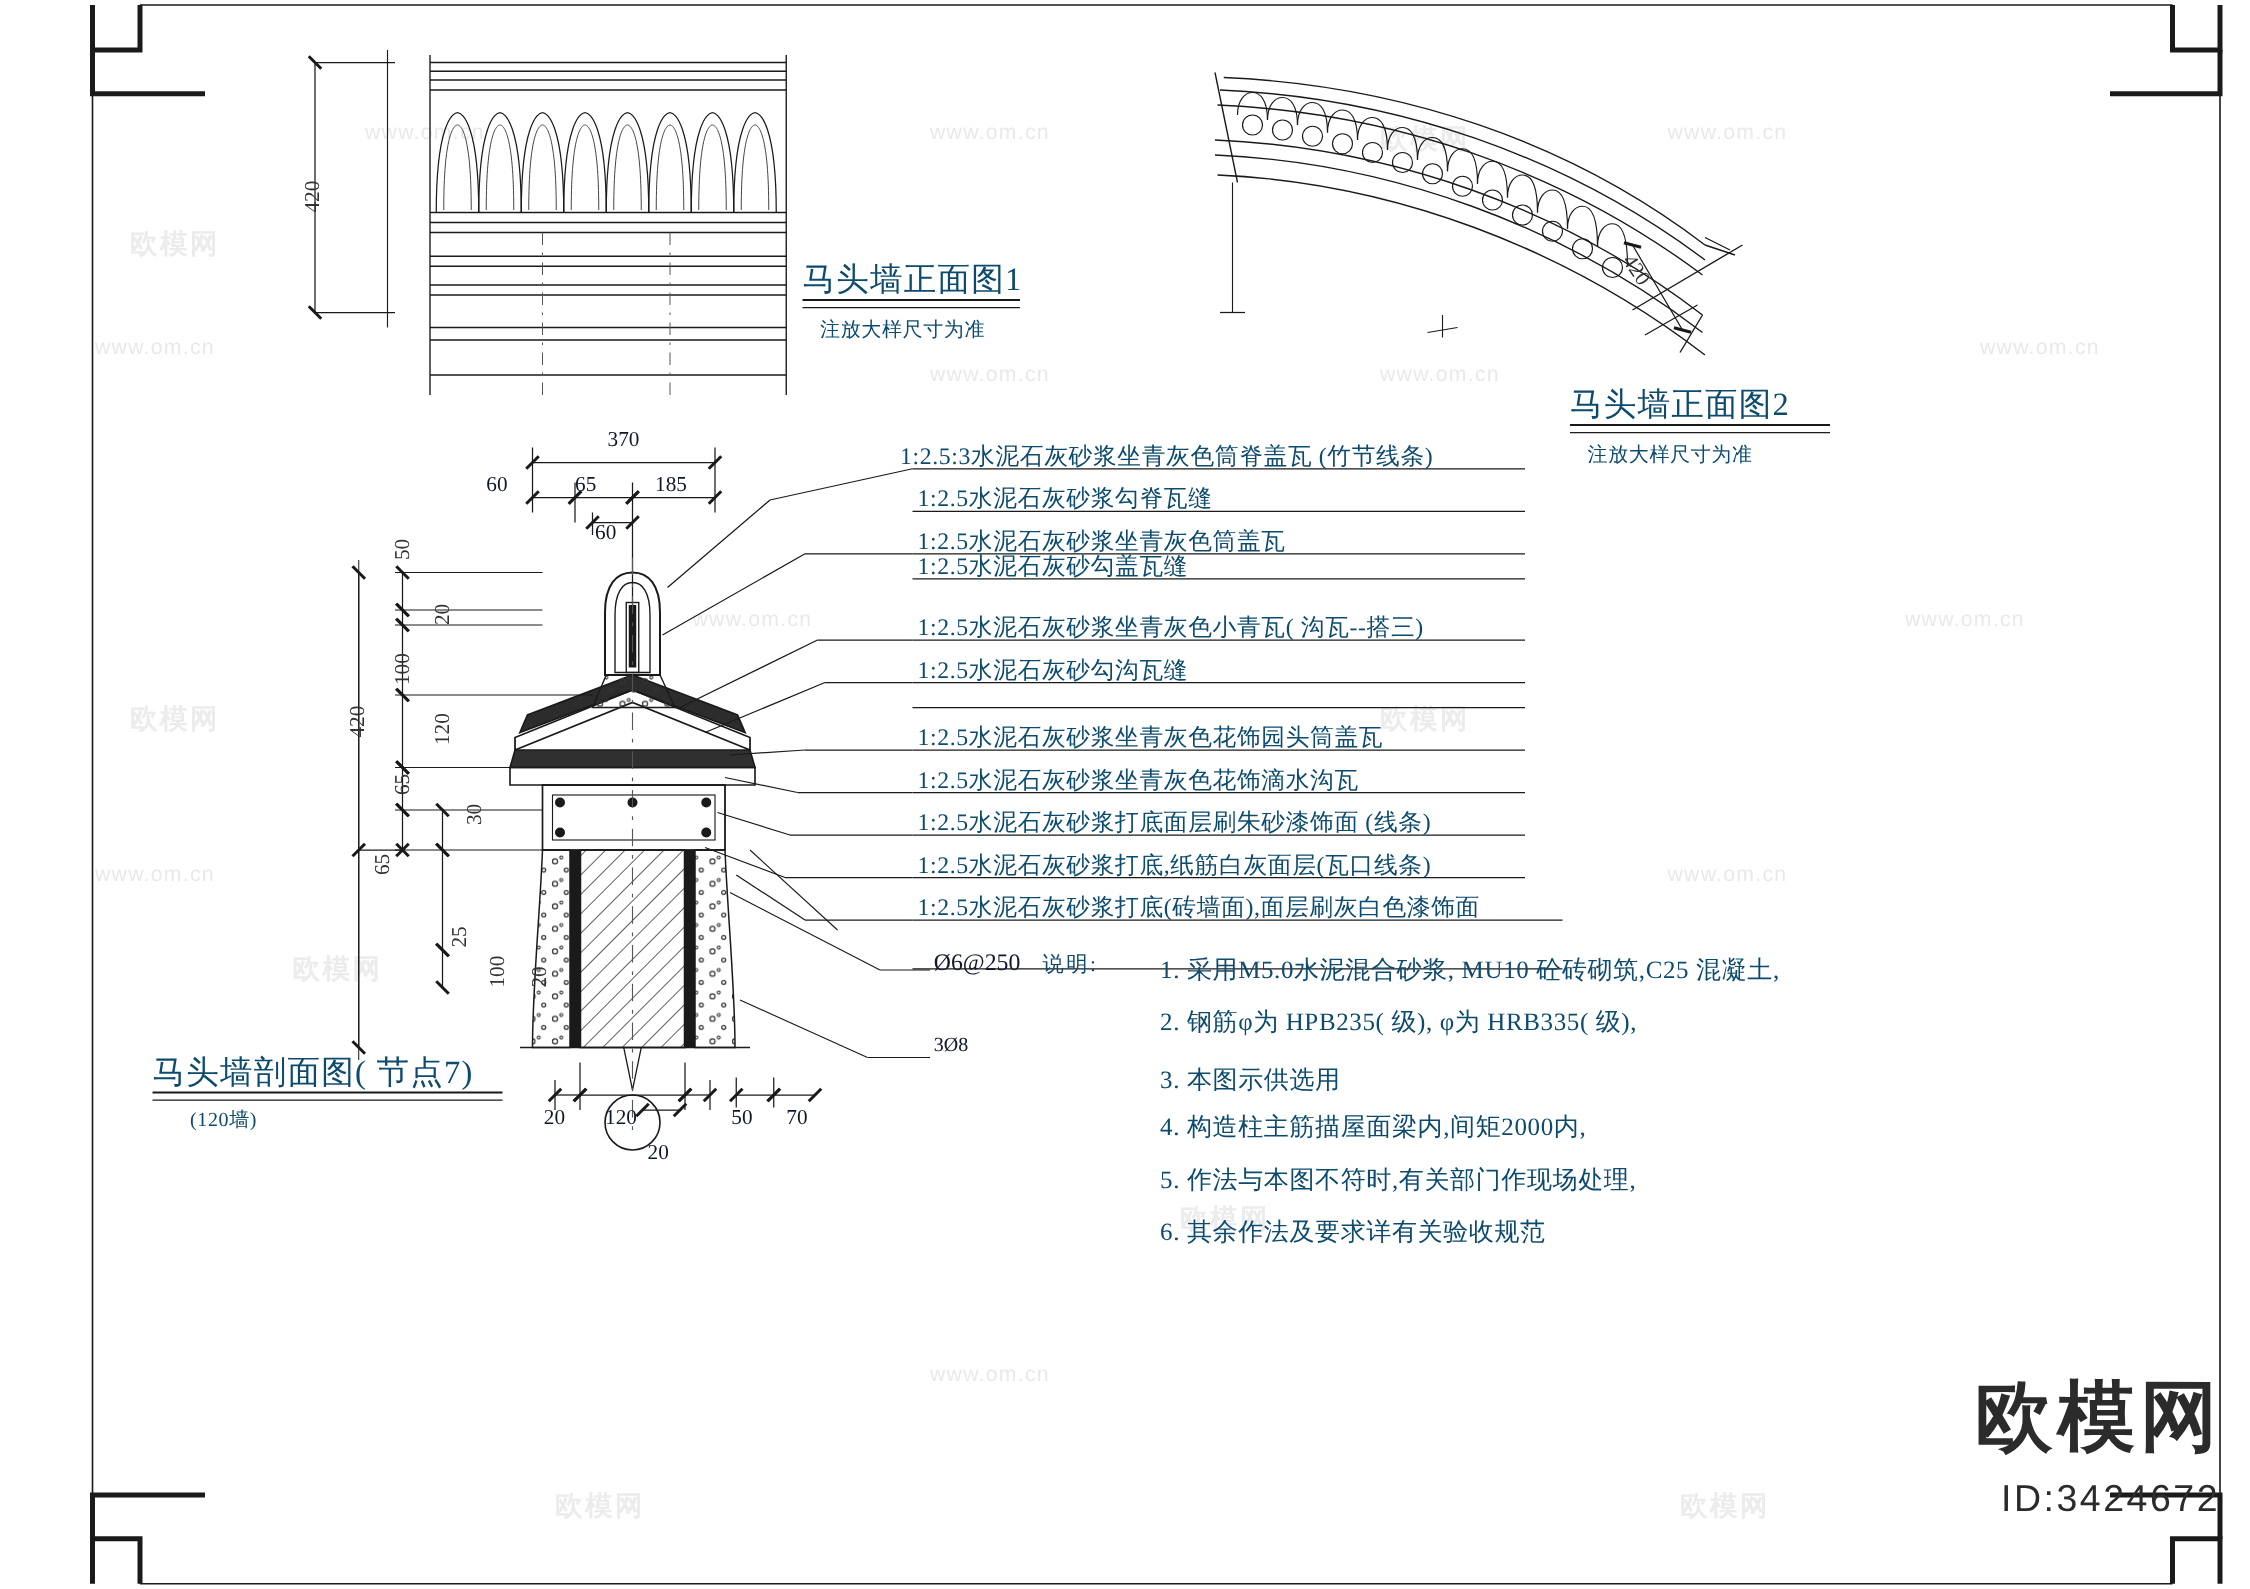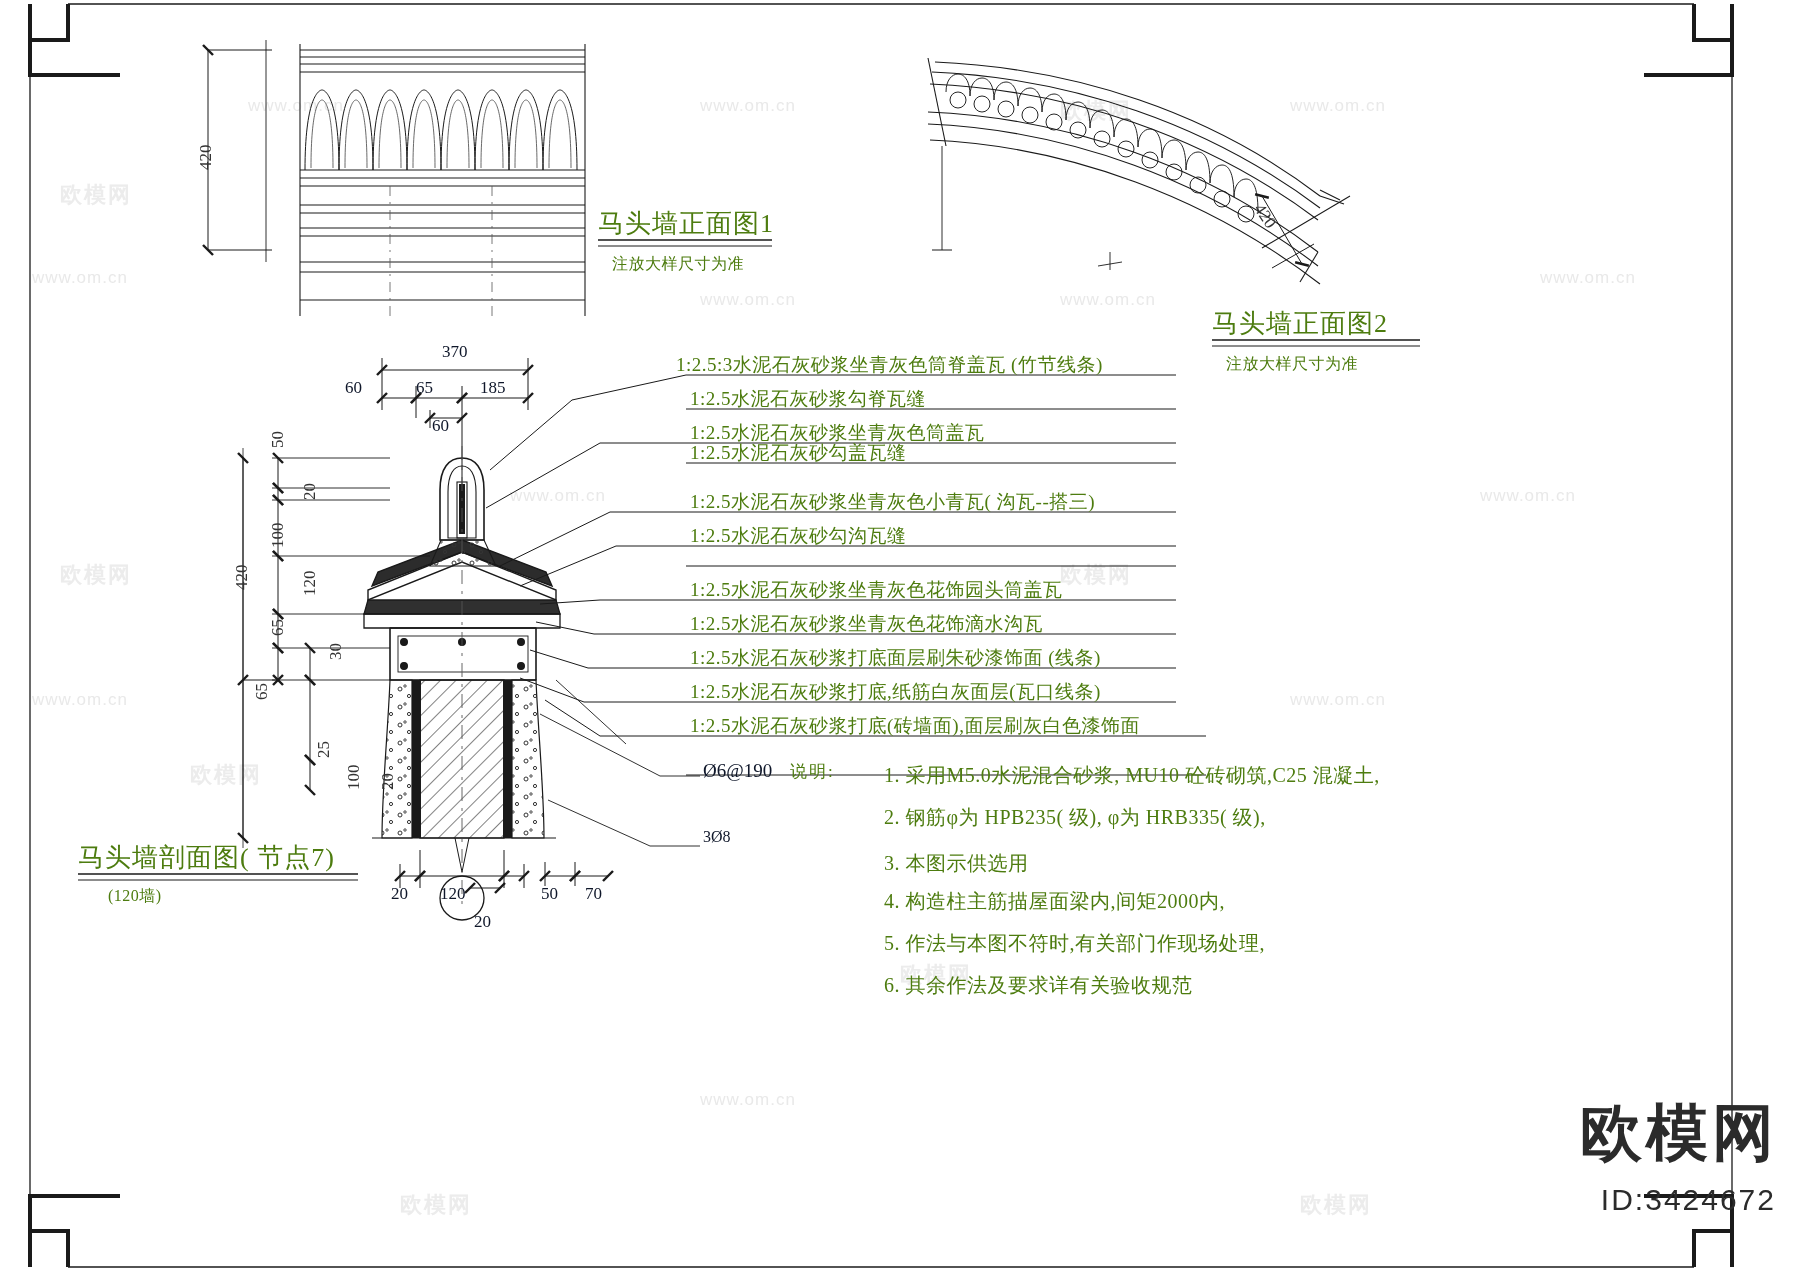--- a/index.html
+++ b/index.html
@@ -1,20 +1,20 @@
 <!DOCTYPE html>
 <html><head>
 <meta charset="utf-8">
 <style>
   html,body{margin:0;padding:0;background:#ffffff;}
   body{width:1800px;height:1271px;position:relative;overflow:hidden;
        font-family:"Liberation Serif","DejaVu Serif",serif;color:#000;}
-  .sheet{position:absolute;inset:0;}
+  .sheet{position:absolute;inset:0;margin-left:44px;}
   svg.layer{position:absolute;left:0;top:0;width:1800px;height:1271px;}
-  .txt{position:absolute;white-space:nowrap;font-family:"Liberation Serif","DejaVu Serif",serif;color:#4d7c0f;}
+  .txt{position:absolute;white-space:nowrap;font-family:"Liberation Serif","DejaVu Serif",serif;color:#0c4a6e;}
   .anno{font-size:19px;letter-spacing:.5px;}
   .dim{font-size:17px;color:#0f172a;}
   .dimv{font-size:17px;color:#333;transform-origin:left top;}
   .title-cn{font-size:26px;letter-spacing:1px;}
   .subtitle-cn{font-size:16px;letter-spacing:.5px;}
   .note{font-size:20px;letter-spacing:.5px;}
   .note-head{font-size:17px;letter-spacing:2px;}
   .wm{position:absolute;color:#e9e9e9;font-size:17px;letter-spacing:1px;
       font-family:"Liberation Sans",sans-serif;pointer-events:none;user-select:none;}
   .wm-cn{position:absolute;color:#ececec;font-size:22px;letter-spacing:2px;
@@ -392,21 +392,21 @@
   <div class="txt dimv" style="left:314px;top:758px;transform:rotate(-90deg);">25</div>
   <div class="txt dimv" style="left:344px;top:790px;transform:rotate(-90deg);">100</div>
   <div class="txt dimv" style="left:378px;top:790px;transform:rotate(-90deg);">20</div>
 
   <div class="txt dim" style="left:391px;top:884px;">20</div>
   <div class="txt dim" style="left:440px;top:884px;">120</div>
   <div class="txt dim" style="left:474px;top:912px;">20</div>
   <div class="txt dim" style="left:541px;top:884px;">50</div>
   <div class="txt dim" style="left:585px;top:884px;">70</div>
 
-  <div class="txt dim" style="left:703px;top:760px;font-size:19px;">Ø6@190</div>
+  <div class="txt dim" style="left:703px;top:760px;font-size:19px;">Ø6@250</div>
   <div class="txt dim" style="left:703px;top:828px;font-size:16px;font-family:Liberation Serif, serif;">3Ø8</div>
 
   <div class="txt title-cn" style="left:78px;top:840px;">马头墙剖面图( 节点7)</div>
   <div class="txt subtitle-cn" style="left:108px;top:886px;">(120墙)</div>
 
   <div>
     <div class="txt anno" style="left:676px;top:352px;">1:2.5:3水泥石灰砂浆坐青灰色筒脊盖瓦 (竹节线条)</div>
     <div class="txt anno" style="left:690px;top:386px;">1:2.5水泥石灰砂浆勾脊瓦缝</div>
     <div class="txt anno" style="left:690px;top:420px;">1:2.5水泥石灰砂浆坐青灰色筒盖瓦</div>
     <div class="txt anno" style="left:690px;top:440px;">1:2.5水泥石灰砂勾盖瓦缝</div>

